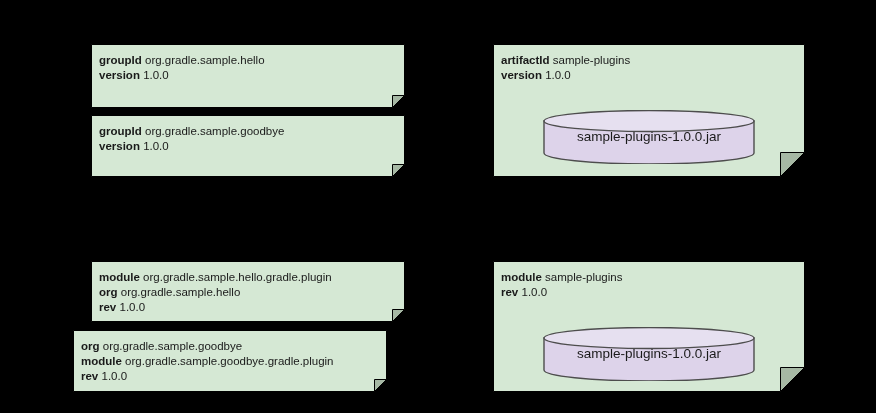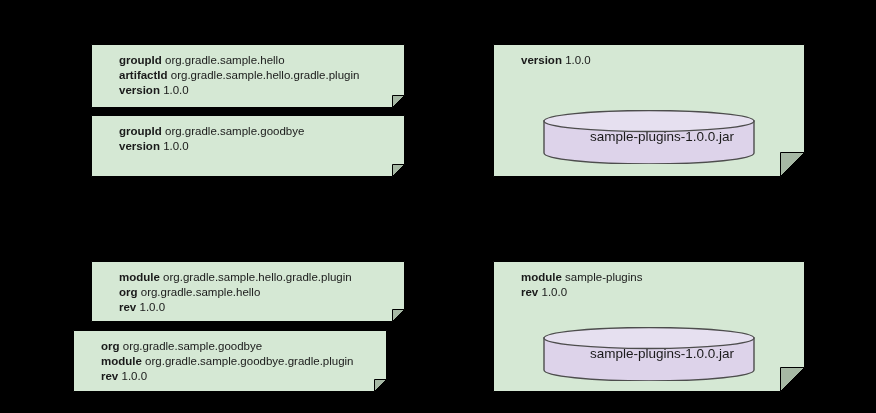--- a/index.html
+++ b/index.html
@@ -56,30 +56,28 @@
     line-height: 15px;
     letter-spacing: 0px;
     white-space: nowrap;
   }
   .note-lines .row {
     display: block;
     height: 15px;
   }
   .note-lines .k {
     font-weight: bold;
-    margin-left: 20px;
   }
   .note-lines .v {
     font-weight: normal;
   }
 
   
   .cylinder {
     position: absolute;
-    padding-left: 26px;
   }
   .cylinder svg {
     position: absolute;
     left: 0;
     top: 0;
     display: block;
   }
   .cyl-label {
     position: absolute;
     left: 0;
@@ -114,21 +112,20 @@
 <div class="canvas">
 
   <div class="note" id="note-tl-1">
     <svg width="314" height="64" viewBox="0 0 314 64">
       <path d="M0.5 0.5 L313.5 0.5 L313.5 51.5 L301.5 63.5 L0.5 63.5 Z" fill="#d5e8d4" stroke="#000000" stroke-width="1"></path>
       <path d="M313.5 51.5 L301.5 63.5 L301.5 51.5 Z" fill="#a6b8a4" stroke="#000000" stroke-width="1"></path>
     </svg>
     <div class="note-body">
       <div class="note-lines">
         <span class="row"><span class="k">groupId</span> <span class="v">org.gradle.sample.hello</span></span>
-        <span class="row"><span class="k">artifactId</span> <span class="v">org.gradle.sample.hello.gradle.plugin</span></span>
         <span class="row"><span class="k">version</span> <span class="v">1.0.0</span></span>
       </div>
     </div>
   </div>
 
   <div class="note" id="note-tl-2">
     <svg width="314" height="62" viewBox="0 0 314 62">
       <path d="M0.5 0.5 L313.5 0.5 L313.5 49.5 L301.5 61.5 L0.5 61.5 Z" fill="#d5e8d4" stroke="#000000" stroke-width="1"></path>
       <path d="M313.5 49.5 L301.5 61.5 L301.5 49.5 Z" fill="#a6b8a4" stroke="#000000" stroke-width="1"></path>
     </svg>
@@ -140,20 +137,21 @@
     </div>
   </div>
 
   <div class="note" id="note-tr">
     <svg width="312" height="133" viewBox="0 0 312 133">
       <path d="M0.5 0.5 L311.5 0.5 L311.5 108.5 L287.5 132.5 L0.5 132.5 Z" fill="#d5e8d4" stroke="#000000" stroke-width="1"></path>
       <path d="M311.5 108.5 L287.5 132.5 L287.5 108.5 Z" fill="#a6b8a4" stroke="#000000" stroke-width="1"></path>
     </svg>
     <div class="note-body">
       <div class="note-lines">
+        <span class="row"><span class="k">artifactId</span> <span class="v">sample-plugins</span></span>
         <span class="row"><span class="k">version</span> <span class="v">1.0.0</span></span>
       </div>
     </div>
   </div>
 
   <div class="cylinder" id="cyl-tr">
     <svg width="212" height="54" viewBox="0 0 212 54">
       <path d="M1 11 L1 43 A105 11 0 0 0 211 43 L211 11 Z" fill="#ddd3ea" stroke="#4d4d4d" stroke-width="1.4"></path>
       <ellipse cx="106" cy="11" rx="105" ry="10.5" fill="#e6e0f0" stroke="#4d4d4d" stroke-width="1.4"></ellipse>
     </svg>

